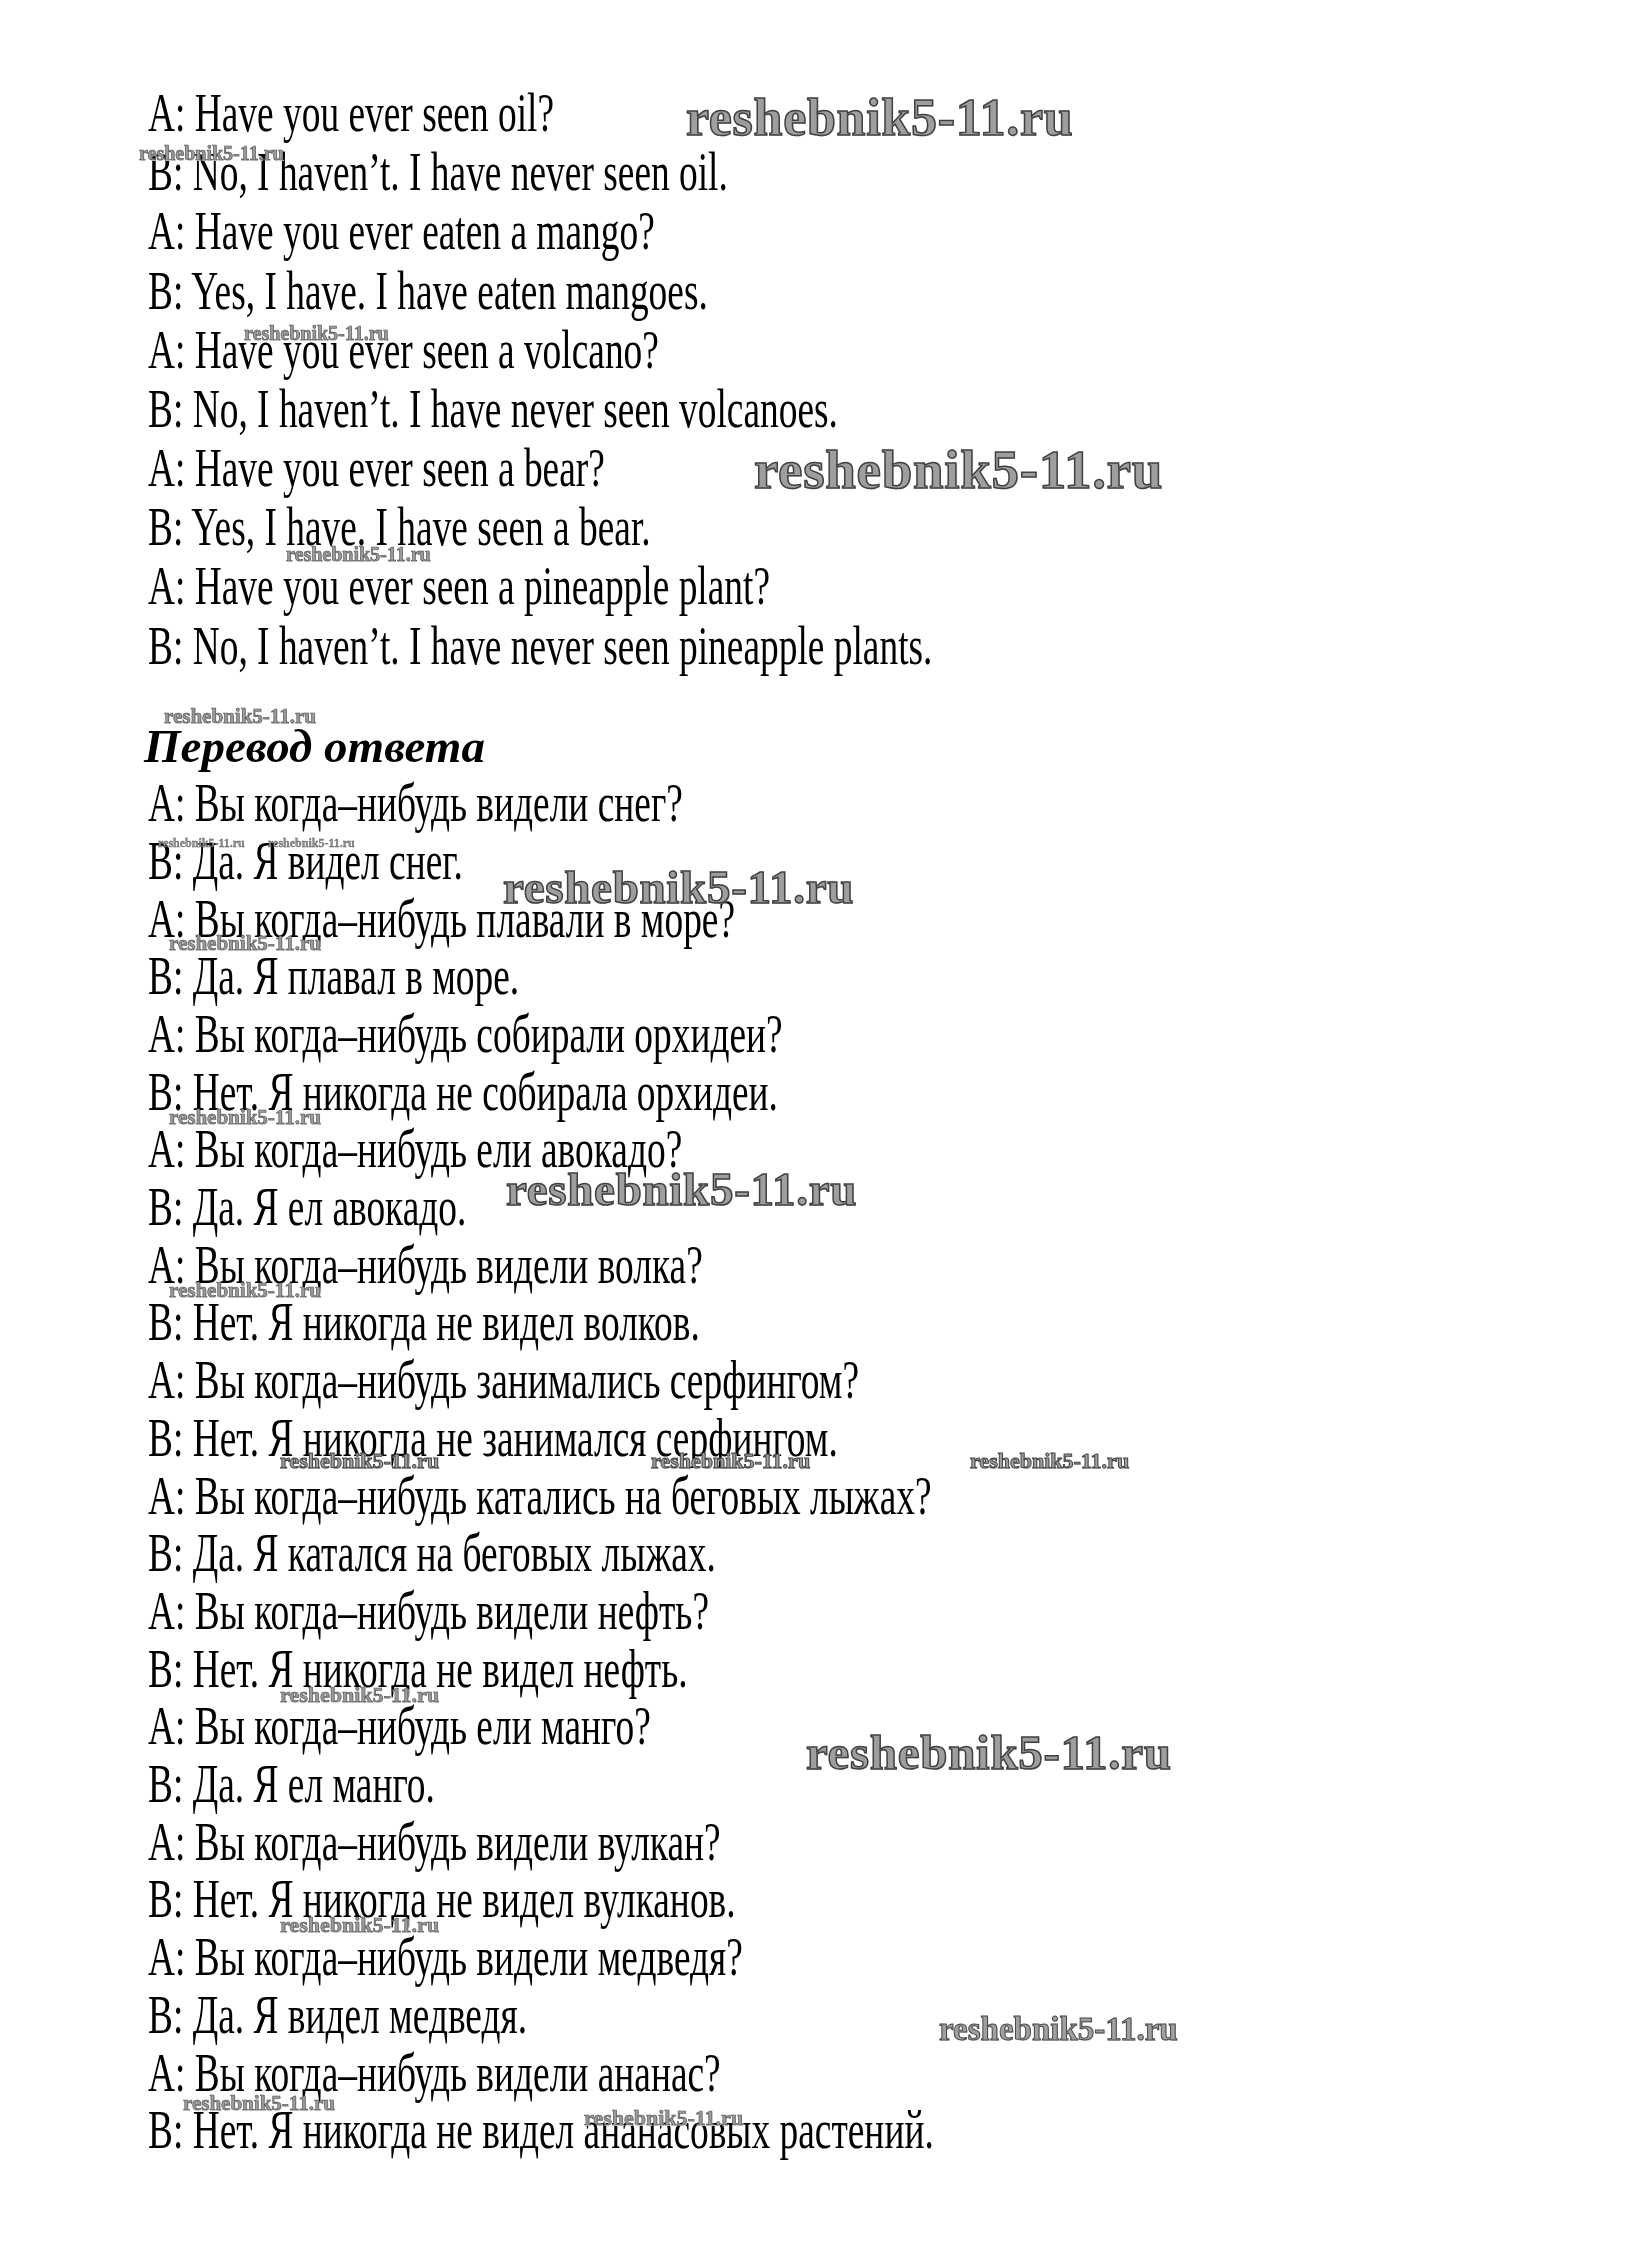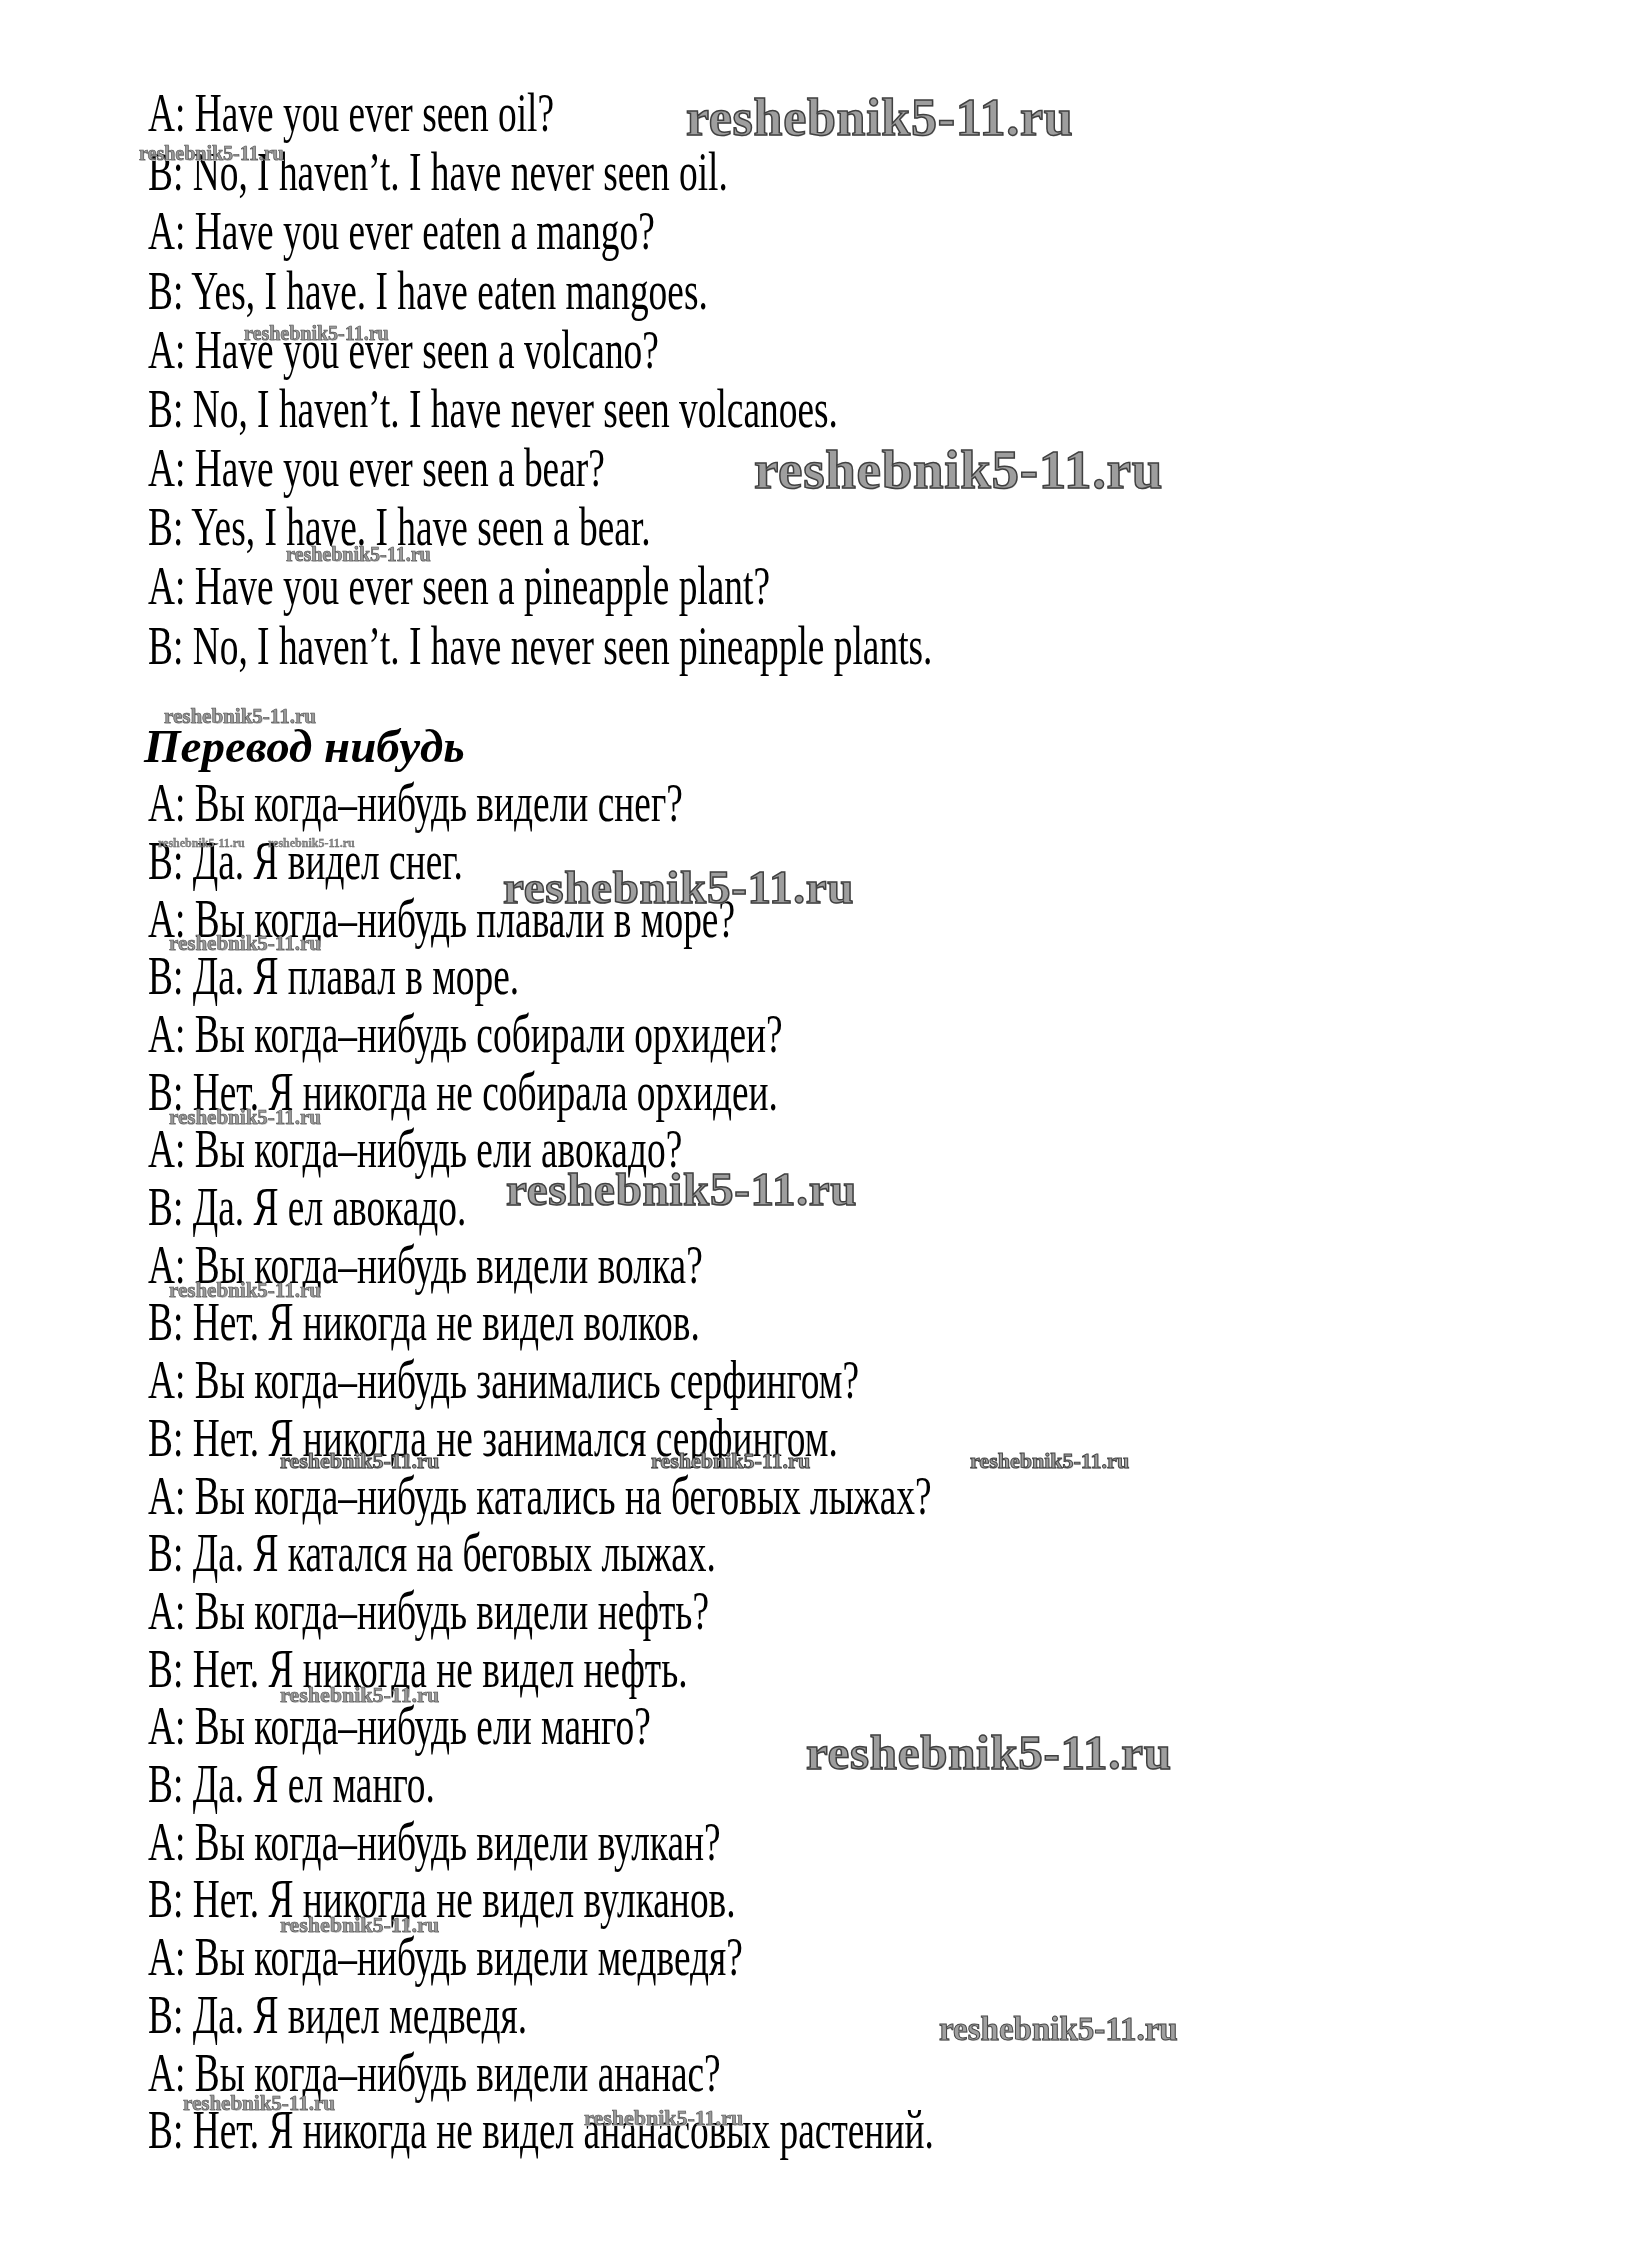--- a/index.html
+++ b/index.html
@@ -82,21 +82,21 @@
   <div class="line" style="top:144px">B: No, I haven’t. I have never seen oil.</div>
   <div class="line" style="top:203px">A: Have you ever eaten a mango?</div>
   <div class="line" style="top:263px">B: Yes, I have. I have eaten mangoes.</div>
   <div class="line" style="top:322px">A: Have you ever seen a volcano?</div>
   <div class="line" style="top:381px">B: No, I haven’t. I have never seen volcanoes.</div>
   <div class="line" style="top:440px">A: Have you ever seen a bear?</div>
   <div class="line" style="top:499px">B: Yes, I have. I have seen a bear.</div>
   <div class="line" style="top:558px">A: Have you ever seen a pineapple plant?</div>
   <div class="line" style="top:618px">B: No, I haven’t. I have never seen pineapple plants.</div>
 
-  <div class="heading">Перевод нибудь</div>
+  <div class="heading">Перевод ответа</div>
 
   <div class="line" style="top:775px">A: Вы когда–нибудь видели снег?</div>
   <div class="line" style="top:833px">B: Да. Я видел снег.</div>
   <div class="line" style="top:891px">A: Вы когда–нибудь плавали в море?</div>
   <div class="line" style="top:948px">B: Да. Я плавал в море.</div>
   <div class="line" style="top:1006px">A: Вы когда–нибудь собирали орхидеи?</div>
   <div class="line" style="top:1064px">B: Нет. Я никогда не собирала орхидеи.</div>
   <div class="line" style="top:1121px">A: Вы когда–нибудь ели авокадо?</div>
   <div class="line" style="top:1179px">B: Да. Я ел авокадо.</div>
   <div class="line" style="top:1237px">A: Вы когда–нибудь видели волка?</div>

